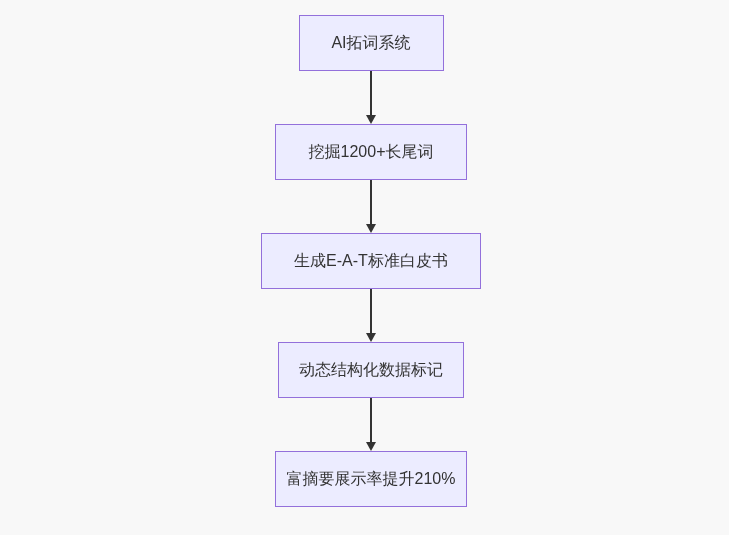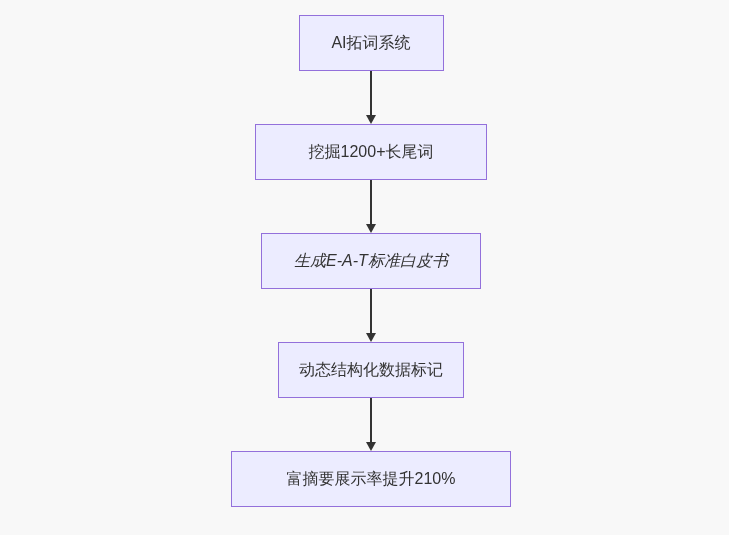--- a/index.html
+++ b/index.html
@@ -37,24 +37,24 @@
     border:1.4px solid var(--node_border);
     color:var(--node_text);
     font-size:16px;
     display:flex;
     align-items:center;
     justify-content:center;
     text-align:center;
     white-space:nowrap;
   }
   .n1{width:145px;}
-  .n2{width:232px;}
-  .n3{width:220px;font-style:italic;}
+  .n2{width:192px;}
+  .n3{width:220px;}
   .n4{width:186px;}
-  .n5{width:280px;}
+  .n5{width:192px;}
   .edge{
     height:53px;
     display:flex;
     flex-direction:column;
     align-items:center;
   }
   .edge .line{
     width:2px;
     flex:1 1 auto;
     background:var(--arrow);

